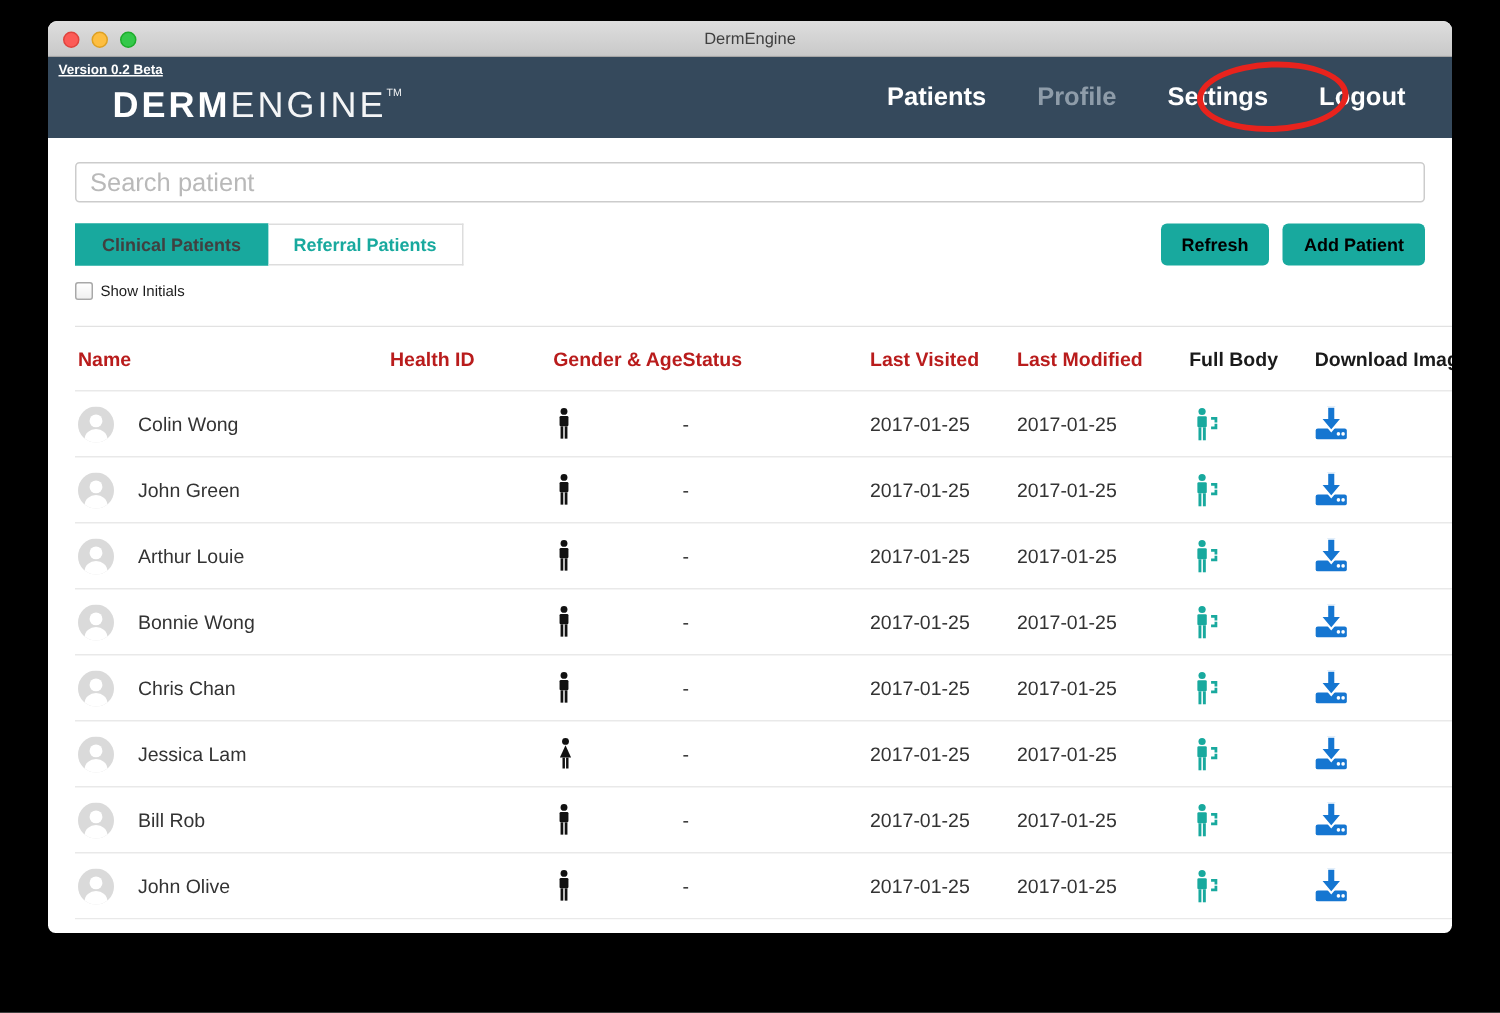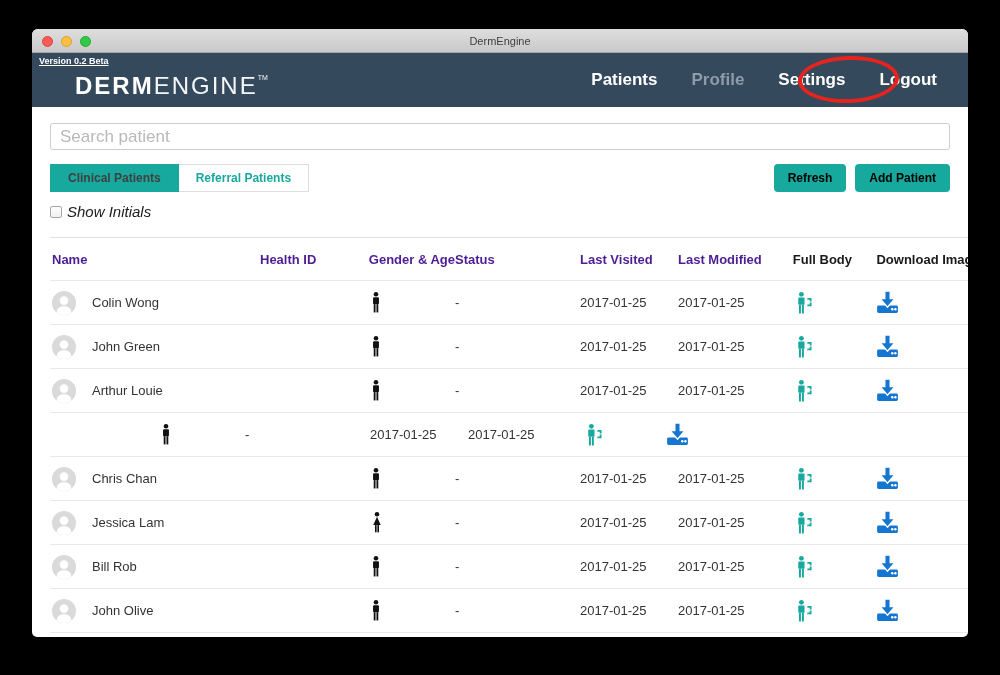--- a/index.html
+++ b/index.html
@@ -1,20 +1,20 @@
 <!DOCTYPE html>
 <html><head>
 <meta charset="utf-8">
 <style>
   * { margin:0; padding:0; box-sizing:border-box; }
   html,body { width:1000px; height:675px; background:#000; overflow:hidden;
               font-family:"Liberation Sans", sans-serif; }
 
   .window {
-    position:absolute; left:32px; top:29px; width:936px; height:608px;
+    position:absolute; left:32px; top:14px; width:936px; height:608px;
     background:#fff; border-radius:6px 6px 5px 5px; overflow:hidden;
     box-shadow:0 12px 40px rgba(0,0,0,.75);
   }
 
   
   .titlebar {
     position:relative; height:24px;
     background:linear-gradient(#dedede,#c9c9c9);
     border-bottom:1px solid #a5a5a5;
     display:flex; align-items:center; justify-content:center;
@@ -62,28 +62,28 @@
   .tab.inactive { background:#fff; color:#18a99e; border:1px solid #ddd; border-left:none; }
   .spacer { flex:1; }
   .btn { height:28px; border:none; border-radius:4px; background:#18a99e; color:#000000;
          font-size:12px; font-weight:bold; padding:0 14px; cursor:pointer; margin-left:9px;
          font-family:"Liberation Sans", sans-serif; }
 
   .show-initials { margin:11px 18px 0 18px; display:flex; align-items:center; gap:5px; }
   .cb { appearance:none; -webkit-appearance:none; width:12px; height:12px;
         border:1px solid #a8a8a8; border-radius:2px; background:linear-gradient(#fff,#f0f0f0);
         cursor:pointer; }
-  .show-initials label { font-size:15px; font-weight:500; color:#1c1c1c;font-style:italic; }
+  .show-initials label { font-size:10px; font-weight:500; color:#1c1c1c; }
 
   
   .table-wrap { margin:17px 0 0 18px; width:918px; overflow:hidden; }
   .trow { display:flex; align-items:center; height:44px; border-bottom:1px solid #e9e9e9;
           width:947px; }
   .thead { border-top:1px solid #e2e2e2; }
-  .thead .cell { font-size:13px; font-weight:bold; color:#4c1d95; }
+  .thead .cell { font-size:13px; font-weight:bold; color:#b91c1c; }
   .thead .cell.dark { color:#1a1a1a; }
   .cell { flex:none; font-size:13px; color:#333; }
   .c-name   { width:210px; padding-left:2px; display:flex; align-items:center; gap:16px; }
   .c-health { width:98px; }
   .c-gender { width:97px; padding-left:12px; }
   .c-status { width:125px; }
   .c-visit  { width:98px; }
   .c-mod    { width:106px; }
   .c-body   { width:68px; padding-left:10px; }
   .c-dl     { width:135px; padding-left:22px; white-space:nowrap; }
@@ -296,20 +296,35 @@
       <svg class="dl-icon" viewBox="0 0 26 22">
         <rect x="3" y="14" width="20" height="7" rx="1.4" fill="#1576d1"></rect>
         <path d="M10.4 0 h5.2 v7.3 h4.4 L13 15.6 6 7.3 h4.4 z" fill="#1576d1" stroke="#fff" stroke-width="1.3"></path>
         <circle cx="17.6" cy="17.5" r="1.15" fill="#fff"></circle>
         <circle cx="20.6" cy="17.5" r="1.15" fill="#fff"></circle>
       </svg>
     </div>
   </div>
 
   <div class="trow data">
+    <div class="cell c-name">
+      <svg class="avatar" viewBox="0 0 24 24">
+        <defs>
+                  <clipPath id="avc">
+                    <circle cx="12" cy="12" r="12"></circle>
+                  </clipPath>
+                </defs>
+        <circle cx="12" cy="12" r="12" fill="#dadada"></circle>
+        <g clip-path="url(#avc)" fill="#fff">
+          <circle cx="12" cy="9.6" r="4.3"></circle>
+          <ellipse cx="12" cy="21.8" rx="7.6" ry="6.8"></ellipse>
+        </g>
+      </svg>
+      <span>Bonnie Wong</span>
+    </div>
     <div class="cell c-health"></div>
     <div class="cell c-gender">
       <svg class="gicon" viewBox="0 0 12 22" width="12" fill="#111">
         <circle cx="6" cy="2.4" r="2.4"></circle>
         <rect x="2.9" y="5.5" width="6.2" height="7.3" rx="1"></rect>
         <rect x="3.6" y="12.8" width="1.9" height="8.6"></rect>
         <rect x="6.5" y="12.8" width="1.9" height="8.6"></rect>
       </svg>
 
     </div>

